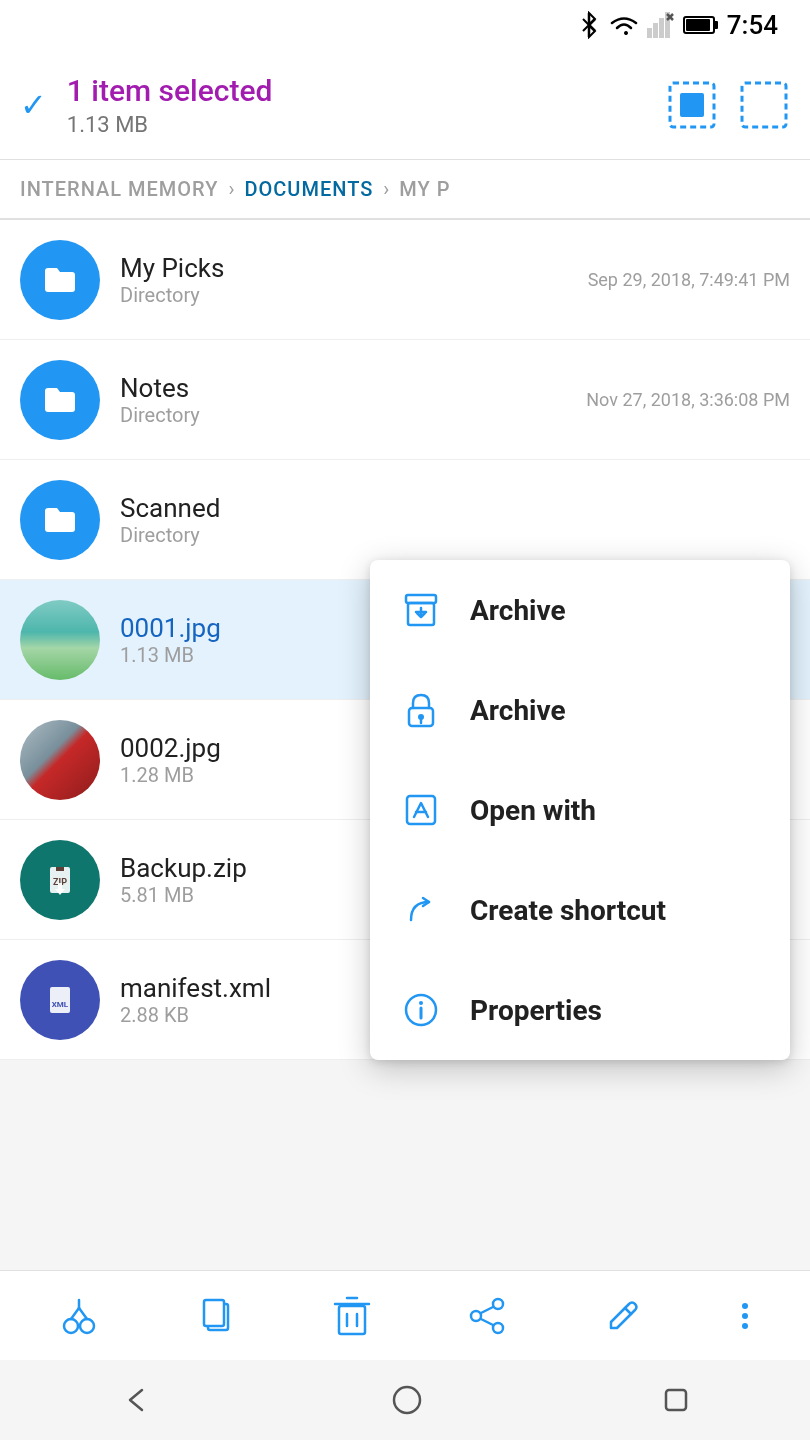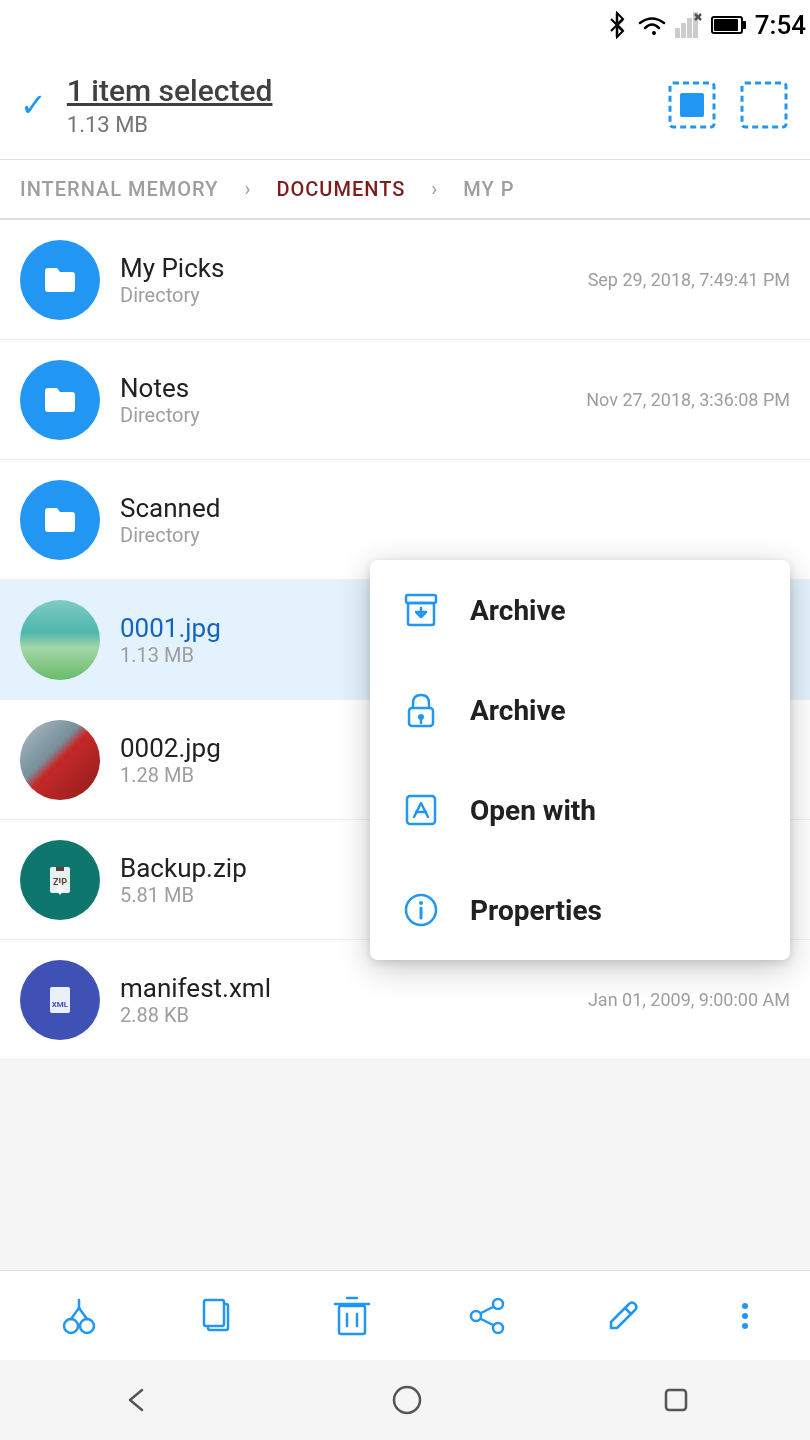--- a/index.html
+++ b/index.html
@@ -12,21 +12,21 @@
       position: relative;
     }
 
     
     .status-bar {
       height: 50px;
       background: white;
       display: flex;
       align-items: center;
       justify-content: flex-end;
-      padding: 0 4px;
+      padding: 0 32px;
       gap: 12px;
     }
     .status-icons {
       display: flex;
       align-items: center;
       gap: 8px;
     }
     .status-time {
       font-size: 26px;
       font-weight: 500;
@@ -46,54 +46,53 @@
     .check-icon {
       color: #2196F3;
       font-size: 32px;
     }
     .selection-info {
       flex: 1;
     }
     .selection-title {
       font-size: 30px;
       font-weight: 500;
-      color: #404040;
-      text-decoration: underline;
+      color: #a21caf;
     }
     .selection-size {
       font-size: 22px;
       color: #757575;
       margin-top: 4px;
     }
     .top-bar-actions {
       display: flex;
       gap: 20px;
     }
 
     
     .breadcrumb {
       background: white;
       height: 60px;
       display: flex;
       align-items: center;
       padding: 0 20px;
-      gap: 26px;
+      gap: 10px;
       border-bottom: 2px solid #e0e0e0;
       overflow: hidden;
     }
     .breadcrumb-item {
       font-size: 20px;
       font-weight: 500;
       color: #9e9e9e;
       letter-spacing: 1px;
       text-transform: uppercase;
       white-space: nowrap;
     }
     .breadcrumb-item.active {
-      color: #7f1d1d;
+      color: #0369a1;
     }
     .breadcrumb-arrow {
       color: #9e9e9e;
       font-size: 20px;
     }
 
     
     .file-list {
       background: white;
       flex: 1;
@@ -426,20 +425,29 @@
         <svg width="36" height="36" viewBox="0 0 36 36">
           <rect x="4" y="4" width="28" height="28" rx="3" fill="none" stroke="#2196F3" stroke-width="2.5"></rect>
           <path d="M11 25 L18 11 L25 25" fill="none" stroke="#2196F3" stroke-width="2.5" stroke-linecap="round" stroke-linejoin="round"></path>
           <line x1="13" y1="20" x2="23" y2="20" stroke="#2196F3" stroke-width="2.5" stroke-linecap="round"></line>
         </svg>
       </div>
       <span class="menu-item-label">Open with</span>
     </div>
 
 
+    <div class="menu-item">
+      <div class="menu-item-icon">
+        <svg width="36" height="36" viewBox="0 0 36 36">
+          <path d="M8 28 Q8 10 26 10" fill="none" stroke="#2196F3" stroke-width="2.5" stroke-linecap="round"></path>
+          <path d="M20 6 L26 10 L20 14" fill="none" stroke="#2196F3" stroke-width="2.5" stroke-linecap="round" stroke-linejoin="round"></path>
+        </svg>
+      </div>
+      <span class="menu-item-label">Create shortcut</span>
+    </div>
 
     <div class="menu-item">
       <div class="menu-item-icon">
         <svg width="36" height="36" viewBox="0 0 36 36">
           <circle cx="18" cy="18" r="15" fill="none" stroke="#2196F3" stroke-width="2.5"></circle>
           <line x1="18" y1="16" x2="18" y2="26" stroke="#2196F3" stroke-width="3" stroke-linecap="round"></line>
           <circle cx="18" cy="11" r="2" fill="#2196F3"></circle>
         </svg>
       </div>
       <span class="menu-item-label">Properties</span>

